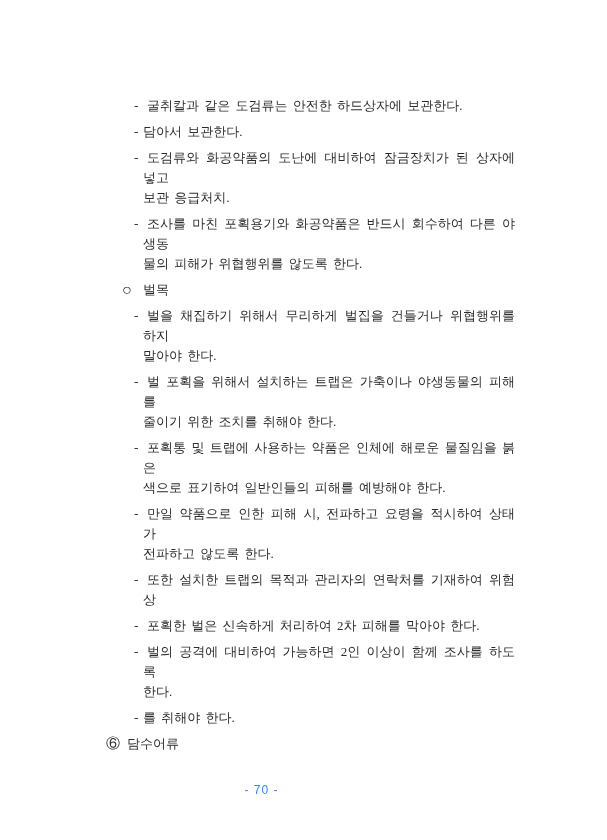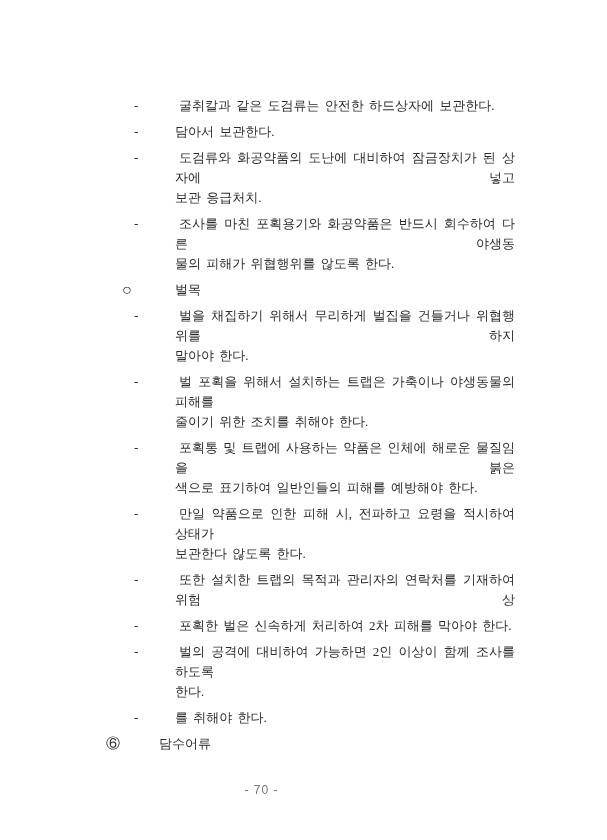--- a/index.html
+++ b/index.html
@@ -24,21 +24,20 @@
   }
   .item {
     position: relative;
     margin-bottom: 6px;
     font-size: 13px;
   }
   .item .line {
     line-height: 20px;
     word-spacing: 2px;
     text-align: left;
-    margin-left: 32px;
   }
   .item .line.full {
     text-align: justify;
     text-align-last: justify;
   }
   
   .lvl1 { padding-left: 127px; padding-right: 92px; }
   .lvl2 { padding-left: 143px; padding-right: 92px; }
   .lvl3 { padding-left: 143px; padding-right: 92px; }
   .lvl3 .line.first { text-indent: 4px; }
@@ -53,21 +52,21 @@
   .lvl3 .bullet { left: 134px; font-size: 13px; }
   .page-number {
     position: absolute;
     top: 783px;
     left: 0;
     width: 523px;
     text-align: center;
     font-family: "Liberation Sans", "DejaVu Sans", sans-serif;
     font-size: 12px;
     line-height: 14px;
-    color: #737373;
+    color: #3b82f6;
     letter-spacing: 1px;
   }
 </style>
 </head>
 <body>
 
 <div class="page">
   <div class="content">
 
     <div class="item lvl3">
@@ -111,21 +110,21 @@
 
     <div class="item lvl3">
       <span class="bullet">-</span>
       <div class="line first full">포획통 및 트랩에 사용하는 약품은 인체에 해로운 물질임을 붉은</div>
       <div class="line">색으로 표기하여 일반인들의 피해를 예방해야 한다.</div>
     </div>
 
     <div class="item lvl3">
       <span class="bullet">-</span>
       <div class="line first full">만일 약품으로 인한 피해 시, 전파하고 요령을 적시하여 상태가</div>
-      <div class="line">보관한다 않도록 한다.</div>
+      <div class="line">전파하고 않도록 한다.</div>
     </div>
 
     <div class="item lvl3">
       <span class="bullet">-</span>
       <div class="line first full">또한 설치한 트랩의 목적과 관리자의 연락처를 기재하여 위험 상</div>
     </div>
 
     <div class="item lvl3">
       <span class="bullet">-</span>
       <div class="line first">포획한 벌은 신속하게 처리하여 2차 피해를 막아야 한다.</div>

